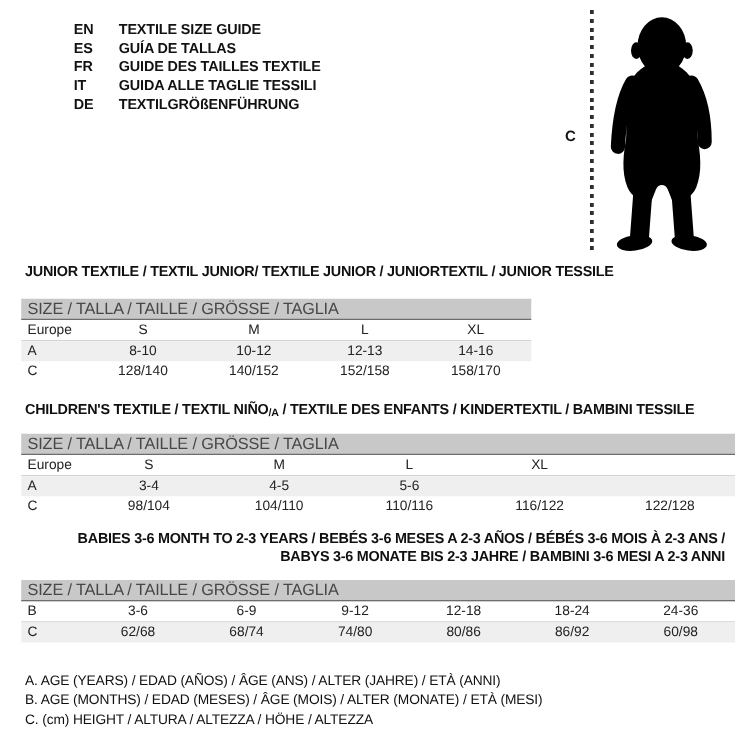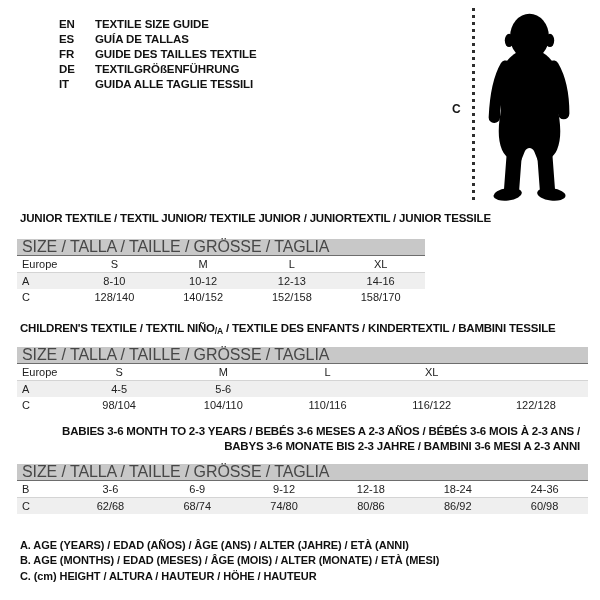--- a/index.html
+++ b/index.html
@@ -19,62 +19,62 @@
            background:repeating-linear-gradient(to bottom,#2e2e2e 0 3.2px,transparent 3.2px 7px);}
   .toddler{position:absolute;left:32px;top:0;width:95px;height:200px;}
   
   .sec-title{position:absolute;left:20px;font-weight:700;font-size:11.5px;
              letter-spacing:-0.2px;color:#101010;white-space:nowrap;}
   .sec-title .subscript{font-size:8.5px;position:relative;top:2px;}
   .sec-title.two-line{line-height:15px;white-space:normal;width:560px;text-align:right;}
   
   .tbl{position:absolute;font-size:11px;color:#222;}
   .size-bar{height:16px;line-height:16px;background:#c8c8c8;border-bottom:1px solid #6d6d6d;
-            color:#474747;padding-left:5px;font-size:16px;letter-spacing:-0.1px;}
+            color:#474747;padding-left:5px;font-size:13px;letter-spacing:-0.1px;}
   .trow{display:grid;height:16px;line-height:16px;align-items:center;}
   .trow.cols4{grid-template-columns:53px repeat(4,1fr);}
   .trow.cols5{grid-template-columns:50px repeat(5,1fr);}
   .trow.cols6{grid-template-columns:50px repeat(6,1fr);}
   .trow.alt{background:#efefef;}
   .trow.hdr{border-bottom:1px solid #d4d4d4;}
   .cell{text-align:center;}
   .cell.label{text-align:left;padding-left:5px;}
   #tbl-junior{left:17px;top:239px;width:408px;}
   #tbl-children{left:17px;top:347px;width:571px;}
   #tbl-babies{left:17px;top:464px;width:571px;}
   #title-junior{top:212px;}
   #title-children{top:322px;}
   #title-babies{top:424px;}
   
-  .footnotes{position:absolute;left:20px;top:538px;font-weight:700;font-size:11px;
+  .footnotes{position:absolute;left:20px;top:538px;font-weight:400;font-size:11px;
              line-height:15.3px;letter-spacing:-0.1px;color:#101010;}
 </style>
 </head>
 <body>
 
 <div class="lang">
   <div class="lang-row">
     <span class="lang-code">EN</span>
     <span>TEXTILE SIZE GUIDE</span>
   </div>
   <div class="lang-row">
     <span class="lang-code">ES</span>
     <span>GUÍA DE TALLAS</span>
   </div>
   <div class="lang-row">
     <span class="lang-code">FR</span>
     <span>GUIDE DES TAILLES TEXTILE</span>
   </div>
   <div class="lang-row">
+    <span class="lang-code">IT</span>
+    <span>GUIDA ALLE TAGLIE TESSILI</span>
+  </div>
+  <div class="lang-row">
     <span class="lang-code">DE</span>
     <span>TEXTILGRÖßENFÜHRUNG</span>
-  </div>
-  <div class="lang-row">
-    <span class="lang-code">IT</span>
-    <span>GUIDA ALLE TAGLIE TESSILI</span>
   </div>
 </div>
 
 <div class="figure">
   <span class="c-label">C</span>
   <div class="dotline"></div>
   <svg class="toddler" viewBox="0 0 100 200" aria-hidden="true">
     <g fill="#000000">
       <ellipse cx="50" cy="27" rx="20.5" ry="24"></ellipse>
       <ellipse cx="28.5" cy="31" rx="4.5" ry="7"></ellipse>
@@ -124,20 +124,21 @@
   <div class="size-bar">SIZE / TALLA / TAILLE / GRÖSSE / TAGLIA</div>
   <div class="trow cols5 hdr">
     <div class="cell label">Europe</div>
     <div class="cell">S</div>
     <div class="cell">M</div>
     <div class="cell">L</div>
     <div class="cell">XL</div>
   </div>
   <div class="trow cols5 alt">
     <div class="cell label">A</div>
+    <div class="cell">3-4</div>
     <div class="cell">4-5</div>
     <div class="cell">5-6</div>
   </div>
   <div class="trow cols5">
     <div class="cell label">C</div>
     <div class="cell">98/104</div>
     <div class="cell">104/110</div>
     <div class="cell">110/116</div>
     <div class="cell">116/122</div>
     <div class="cell">122/128</div>
@@ -166,14 +167,14 @@
     <div class="cell">74/80</div>
     <div class="cell">80/86</div>
     <div class="cell">86/92</div>
     <div class="cell">60/98</div>
   </div>
 </div>
 
 <div class="footnotes">
   <div>A. AGE (YEARS) / EDAD (AÑOS) / ÂGE (ANS) / ALTER (JAHRE) / ETÀ (ANNI)</div>
   <div>B. AGE (MONTHS) / EDAD (MESES) / ÂGE (MOIS) / ALTER (MONATE) / ETÀ (MESI)</div>
-  <div>C. (cm) HEIGHT / ALTURA / HAUTEUR / HÖHE / HAUTEUR</div>
+  <div>C. (cm) HEIGHT / ALTURA / ALTEZZA / HÖHE / ALTEZZA</div>
 </div>
 
 </body></html>

